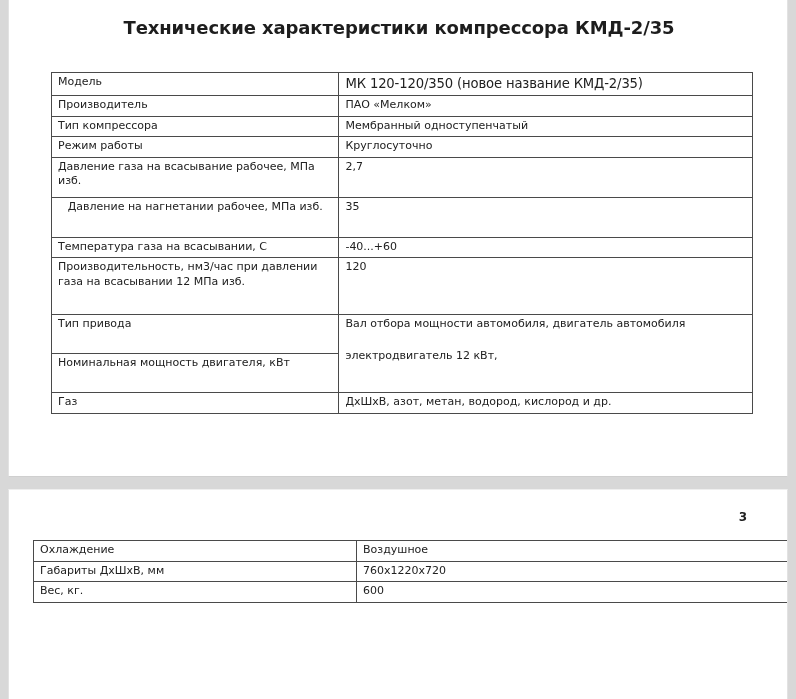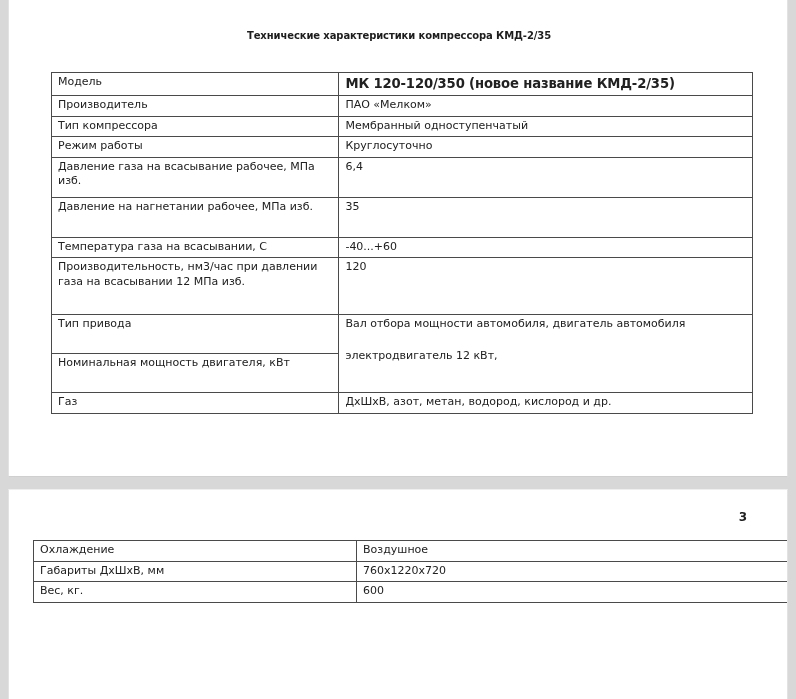--- a/index.html
+++ b/index.html
@@ -45,24 +45,24 @@
     top: 477px;
     width: 796px;
     height: 12px;
     background: #d8d8d8;
   }
 
   
   .doc-title {
     position: absolute;
     left: 0;
-    top: 30px;
+    top: 17px;
     width: 780px;
     text-align: center;
-    font-size: 10px;
+    font-size: 18px;
     font-weight: bold;
     color: #1d1d1d;
     letter-spacing: -0.1px;
   }
 
   
   .page-number {
     position: absolute;
     right: 40px;
     top: 20px;
@@ -94,21 +94,21 @@
     font-size: 11px;
     line-height: 1.32;
     color: #212121;
     vertical-align: top;
     word-wrap: break-word;
   }
   .col-label { width: 287px; }
   .col-value { width: 413px; }
 
   td.val-bold {
-    font-weight: bold;
+    font-weight: normal;
     font-size: 13.2px;
     letter-spacing: -0.15px;
     margin-left: 12px;
   }
 </style>
 </head>
 <body>
 
 <div class="page page-one">
 
@@ -131,24 +131,24 @@
       <tr>
         <td style="height:19px;">Тип компрессора</td>
         <td>Мембранный одноступенчатый</td>
       </tr>
       <tr>
         <td style="height:19px;">Режим работы</td>
         <td>Круглосуточно</td>
       </tr>
       <tr>
         <td style="height:40px;">Давление газа на всасывание рабочее, МПа изб.</td>
-        <td>6,4</td>
-      </tr>
-      <tr>
-        <td style="height:40px;">Давление на нагнетании рабочее, МПа изб.</td>
+        <td>2,7</td>
+      </tr>
+      <tr>
+        <td style="height:40px;text-align:center;">Давление на нагнетании рабочее, МПа изб.</td>
         <td>35</td>
       </tr>
       <tr>
         <td style="height:19px;">Температура газа на всасывании, С</td>
         <td>-40...+60</td>
       </tr>
       <tr>
         <td style="height:57px;">Производительность, нм3/час при давлении газа на всасывании 12 МПа изб.</td>
         <td>120</td>
       </tr>

